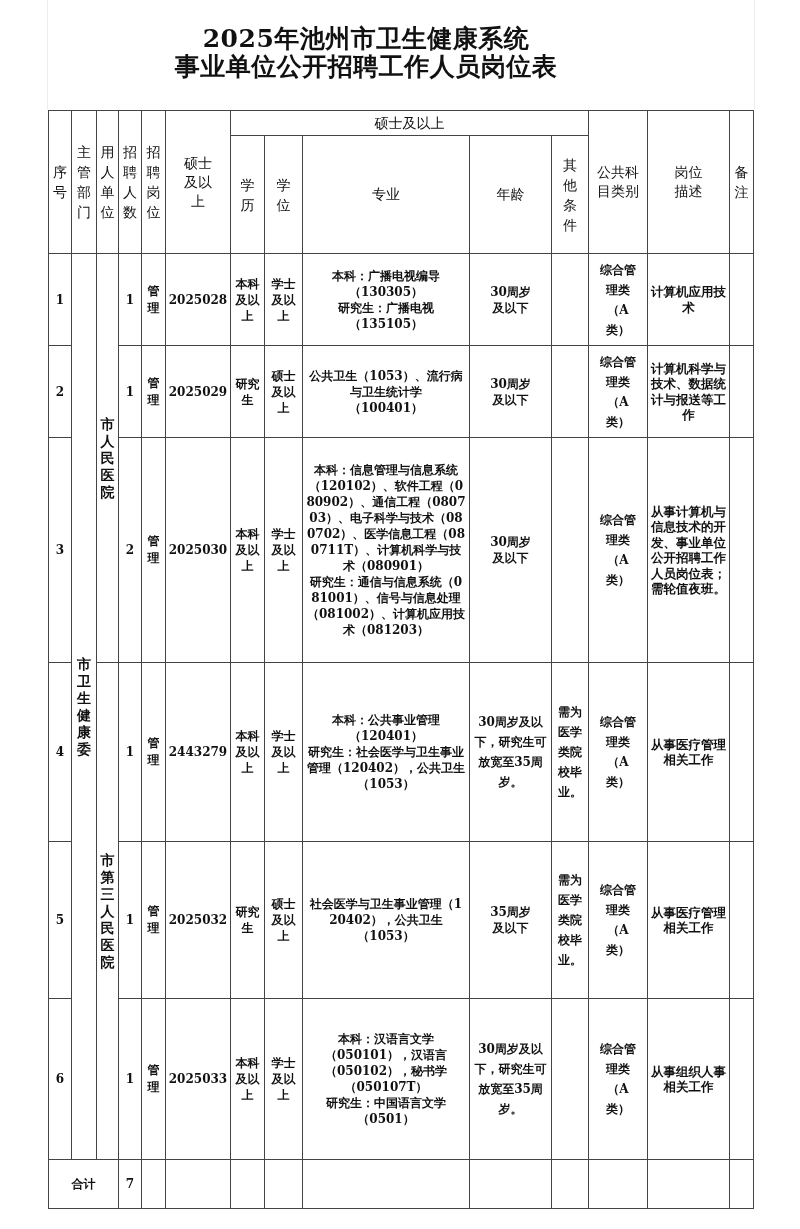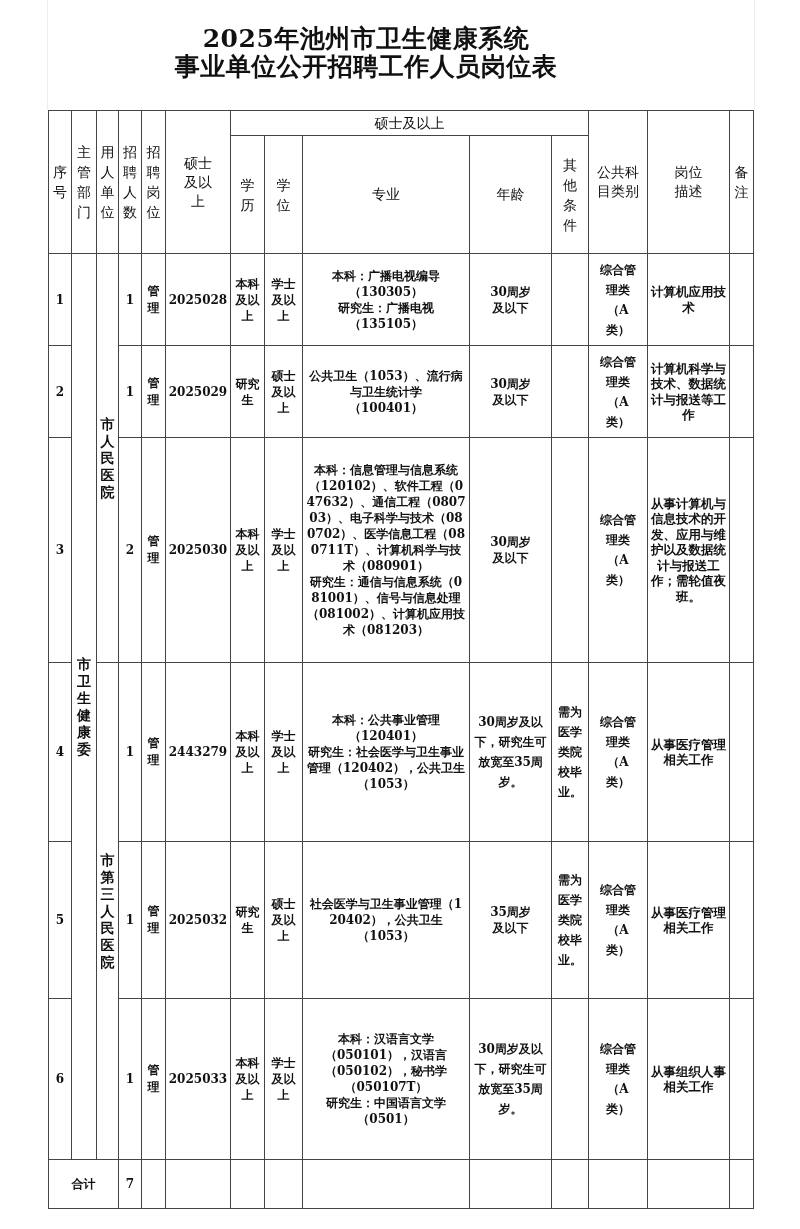--- a/index.html
+++ b/index.html
@@ -112,27 +112,27 @@
   </tr>
 
   <tr style="height:225px">
     <td>3</td>
     <td>2</td>
     <td><span class="vtext">管理</span></td>
     <td>2025030</td>
     <td class="narrow">本科及以上</td>
     <td class="narrow">学士及以上</td>
     <td class="major">
-      <div>本科：信息管理与信息系统（120102）、软件工程（047632）、通信工程（080703）、电子科学与技术（080702）、医学信息工程（080711T）、计算机科学与技术（080901）</div>
+      <div>本科：信息管理与信息系统（120102）、软件工程（080902）、通信工程（080703）、电子科学与技术（080702）、医学信息工程（080711T）、计算机科学与技术（080901）</div>
           <div>研究生：通信与信息系统（081001）、信号与信息处理（081002）、计算机应用技术（081203）</div>
     </td>
     <td><span style="display:inline-block;width:44px">30周岁及以下</span></td>
     <td class="small"></td>
     <td class="small"><span style="display:inline-block;width:44px">综合管理类（A类）</span></td>
-    <td class="desc">从事计算机与信息技术的开发、应用与维护以及数据统计与报送工作；需轮值夜班。</td>
+    <td class="desc">从事计算机与信息技术的开发、事业单位公开招聘工作人员岗位表；需轮值夜班。</td>
     <td></td>
   </tr>
 
   <tr style="height:179px">
     <td>4</td>
     <td rowspan="3"><span class="vtext unit-text">市第三人民医院</span></td>
     <td>1</td>
     <td><span class="vtext">管理</span></td>
     <td>2443279</td>
     <td class="narrow">本科及以上</td>

